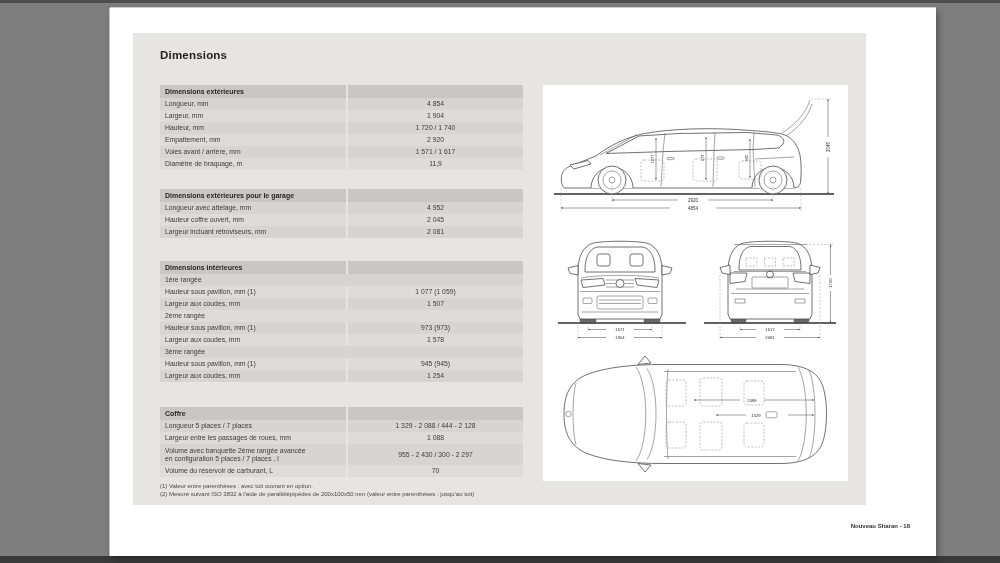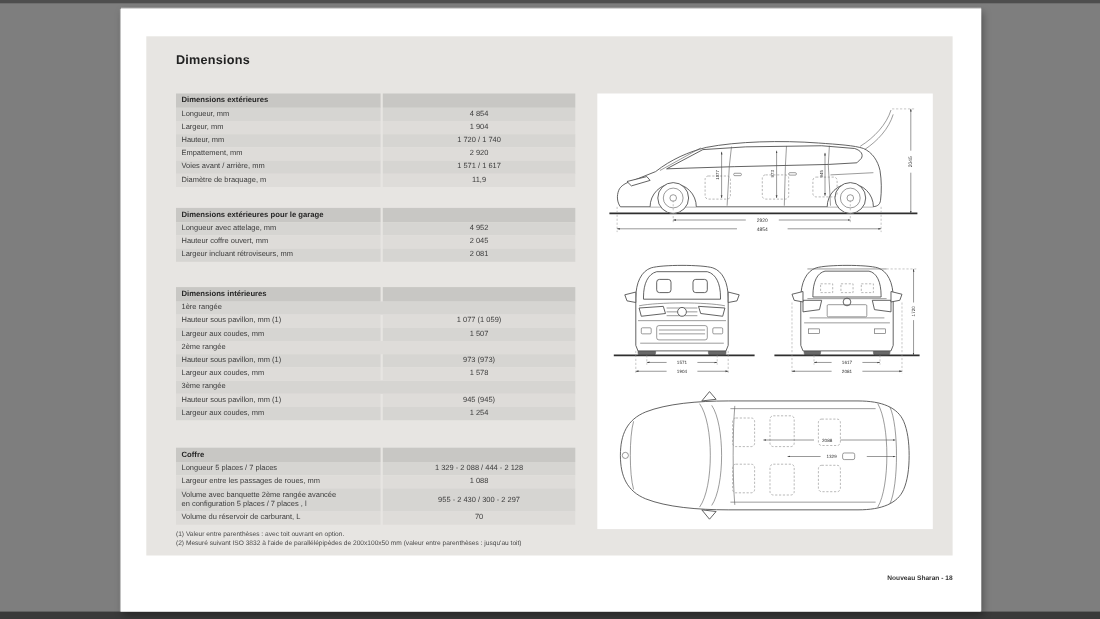--- a/index.html
+++ b/index.html
@@ -1,21 +1,21 @@
 <!DOCTYPE html>
 <html><head>
 <meta charset="utf-8">
 <style>
   html,body{margin:0;padding:0;}
   body{width:1000px;height:563px;overflow:hidden;background:#7e7e7e;font-family:"Liberation Sans",sans-serif;}
   .stage{position:relative;width:1000px;height:563px;background:#7e7e7e;}
   .strip-top{position:absolute;left:0;top:0;width:1000px;height:3px;background:#4e4e4e;}
   .strip-bottom{position:absolute;left:0;top:556px;width:1000px;height:7px;background:#3a3a3a;}
   .page{position:absolute;left:110px;top:8px;width:782px;height:548px;background:#ffffff;
-        box-shadow:-1px 0 0 #c2c2c2, 0 -1px 0 #cccccc, 2px 3px 7px rgba(0,0,0,.35);}
+        box-shadow:-1px 0 0 #c2c2c2, 0 -1px 0 #cccccc, 2px 3px 7px rgba(0,0,0,.35);padding-left:44px;}
   .panel{position:absolute;left:23px;top:25px;width:733px;height:472px;background:#e7e5e2;}
   .title{position:absolute;left:27px;top:16px;font-size:11.5px;font-weight:bold;color:#222;letter-spacing:.2px;}
   .tables-col{position:absolute;left:27px;top:52px;width:363px;}
   .dim-table{position:absolute;left:0;width:363px;}
   .t-row{display:grid;grid-template-columns:186px 1fr;column-gap:2px;height:12px;}
   .t-row .cell{font-size:6.8px;line-height:12px;color:#3c3c3c;overflow:hidden;white-space:nowrap;}
   .t-row .label{padding-left:5px;text-align:left;}
   .t-row .value{text-align:center;}
   .t-row.odd .cell{background:#d6d5d2;}
   .t-row.even .cell{background:#dedcd9;}

